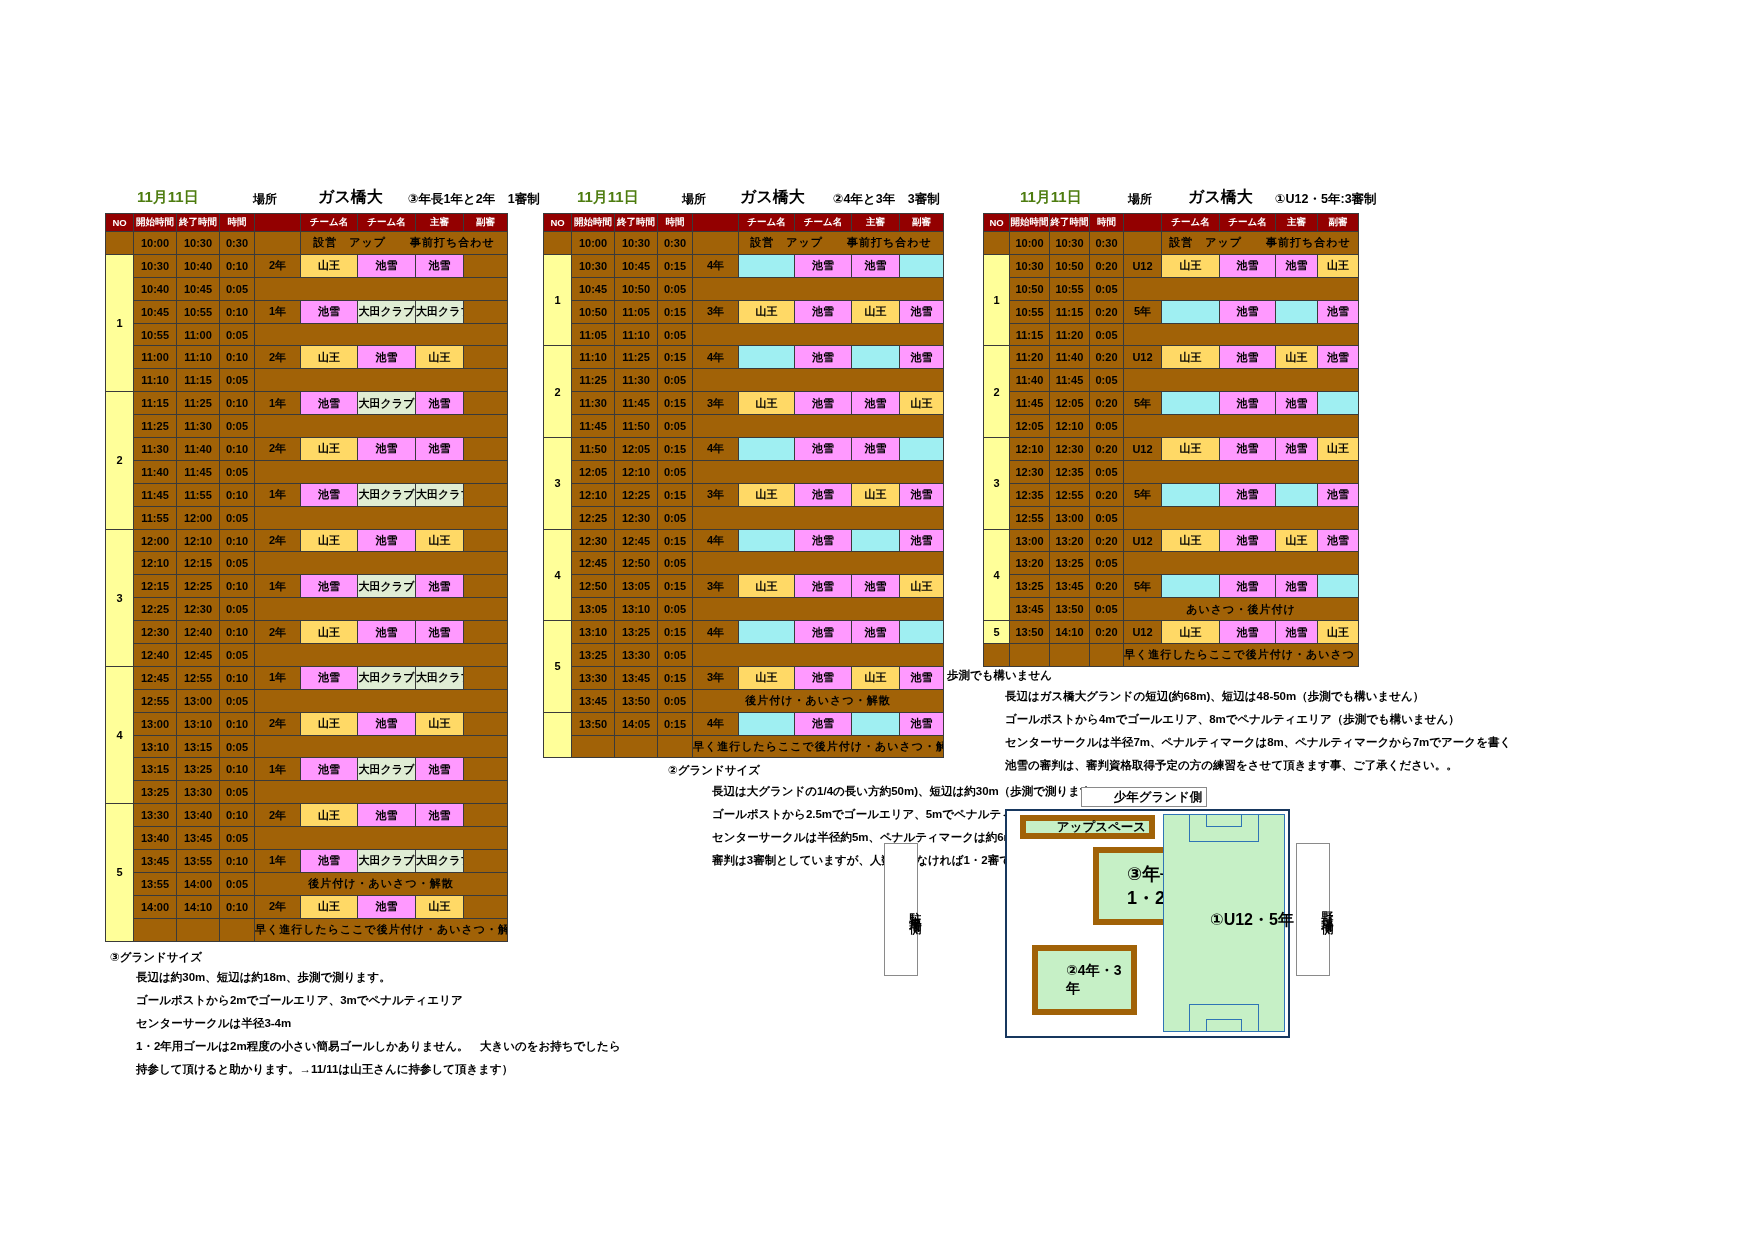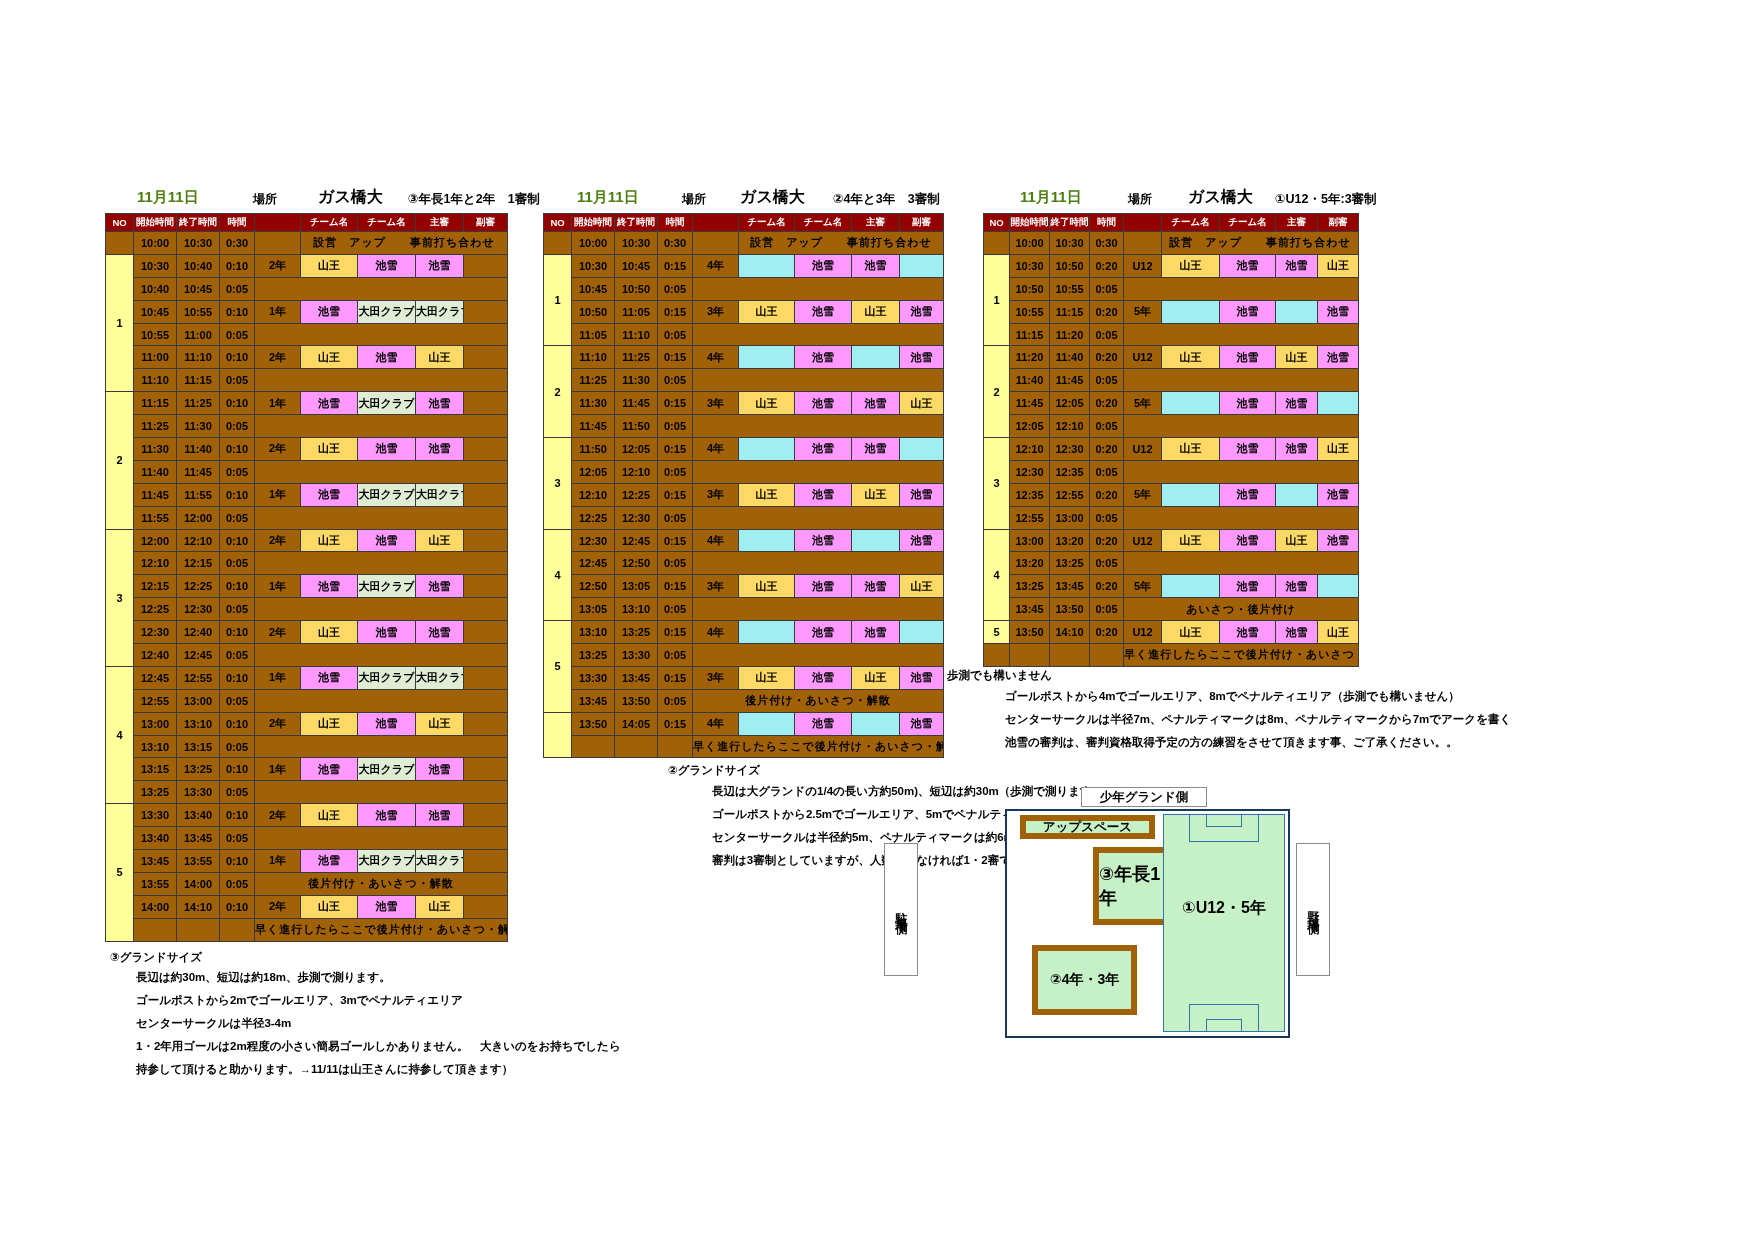--- a/index.html
+++ b/index.html
@@ -23,21 +23,21 @@
   td.c-ike{background:var(--ike);}
   td.c-ota{background:var(--ota);font-size:10px;}
   td.c-cyan{background:var(--cyan);}
   td.noteCell{font-size:11px;letter-spacing:1px;}
   td.nob{border:none;background:transparent;}
   tr.bstart td{border-top:1.5px solid #1a1a1a;}
   
   .notes-title{font-size:11.5px;font-weight:bold;color:#000;white-space:nowrap;}
   .nline{font-size:11.5px;font-weight:bold;color:#000;white-space:nowrap;height:23px;line-height:23px;}
   
-  .dg-box{position:absolute;box-sizing:border-box;}
+  .dg-box{position:absolute;box-sizing:border-box;padding-left:28px;}
   .dg-outer{border:2px solid #17375E;background:#fff;}
   .dg-label{border:1px solid #8a8a8a;background:#fff;display:flex;align-items:center;justify-content:center;
       font-size:12.5px;font-weight:bold;}
   .dg-green{background:var(--dgreen);border:6px solid #a16207;display:flex;align-items:center;justify-content:center;
       font-weight:bold;}
   .dg-field{background:var(--dgreen);border:1.5px solid #2E74B5;}
   .dg-pen{position:absolute;left:50%;transform:translateX(-50%);border:1.5px solid #2E74B5;box-sizing:border-box;}
   .dg-vert{border:1px solid #8a8a8a;background:#fff;display:flex;align-items:center;justify-content:center;
       font-size:12px;font-weight:bold;writing-mode:vertical-rl;text-orientation:upright;letter-spacing:4px;}
   .dg-main-label{position:absolute;width:100%;text-align:center;font-size:16px;font-weight:bold;}
@@ -762,40 +762,41 @@
   <div class="abs notes-title" style="left:668px;top:763px;">②グランドサイズ</div>
   <div class="abs" style="left:712px;top:780px;">
       <div class="nline">長辺は大グランドの1/4の長い方約50m)、短辺は約30m（歩測で測ります）</div>
       <div class="nline">ゴールポストから2.5mでゴールエリア、5mでペナルティエリア</div>
       <div class="nline">センターサークルは半径約5m、ペナルティマークは約6m</div>
       <div class="nline">審判は3審制としていますが、人数足りなければ1・2審でも問題ありません。</div>
     </div>
 
   <div class="abs notes-title" style="left:947px;top:668px;">歩測でも構いません</div>
   <div class="abs" style="left:1005px;top:685px;">
+      <div class="nline">長辺はガス橋大グランドの短辺(約68m)、短辺は48-50m（歩測でも構いません）</div>
       <div class="nline">ゴールポストから4mでゴールエリア、8mでペナルティエリア（歩測でも構いません）</div>
       <div class="nline">センターサークルは半径7m、ペナルティマークは8m、ペナルティマークから7mでアークを書く</div>
       <div class="nline">池雪の審判は、審判資格取得予定の方の練習をさせて頂きます事、ご了承ください。。</div>
     </div>
 
   <div class="dg-box dg-label" style="left:1081px;top:787px;width:126px;height:20px;">少年グランド側</div>
 
   <div class="dg-box dg-outer" style="left:1005px;top:809px;width:285px;height:229px;"></div>
 
   <div class="dg-box dg-green" style="left:1020px;top:815px;width:135px;height:24px;font-size:12.5px;">アップスペース</div>
 
   <div class="dg-box dg-green" style="left:1093px;top:847px;width:105px;height:78px;font-size:18px;">③年長1・2年</div>
 
   <div class="dg-box dg-green" style="left:1032px;top:945px;width:105px;height:70px;font-size:14px;">②4年・3年</div>
 
   <div class="dg-box dg-field" style="left:1163px;top:814px;width:122px;height:218px;">
     <div class="dg-pen" style="top:-1px;width:70px;height:28px;"></div>
     <div class="dg-pen" style="top:-1px;width:36px;height:13px;"></div>
     <div class="dg-pen" style="bottom:-1px;width:70px;height:28px;"></div>
     <div class="dg-pen" style="bottom:-1px;width:36px;height:13px;"></div>
-    <div class="dg-main-label" style="top:83px;">①U12・5年</div>
+    <div class="dg-main-label" style="top:95px;">①U12・5年</div>
   </div>
 
   <div class="dg-box dg-vert" style="left:884px;top:843px;width:34px;height:133px;">駐車場側</div>
 
   <div class="dg-box dg-vert" style="left:1296px;top:843px;width:34px;height:133px;">野球場側</div>
 
 </div>
 
 </body></html>

